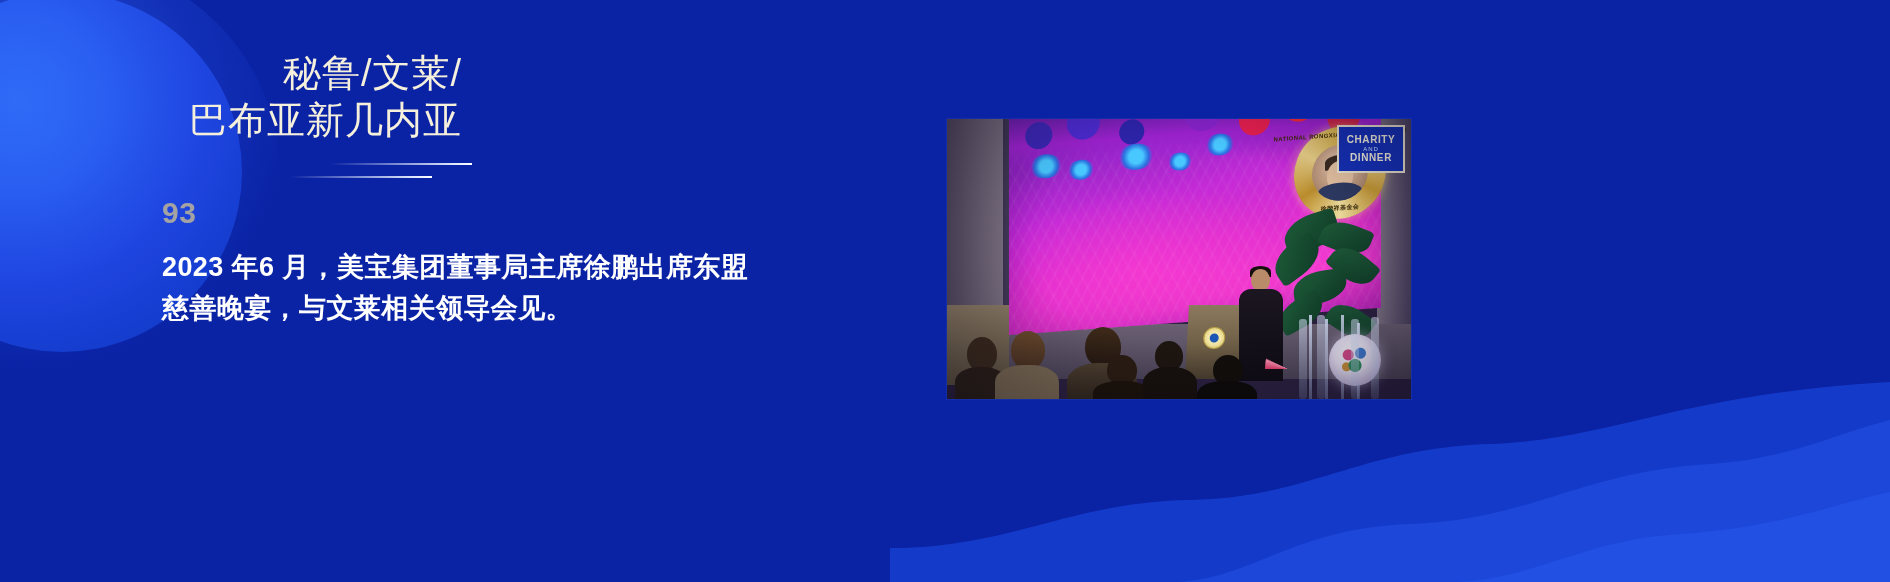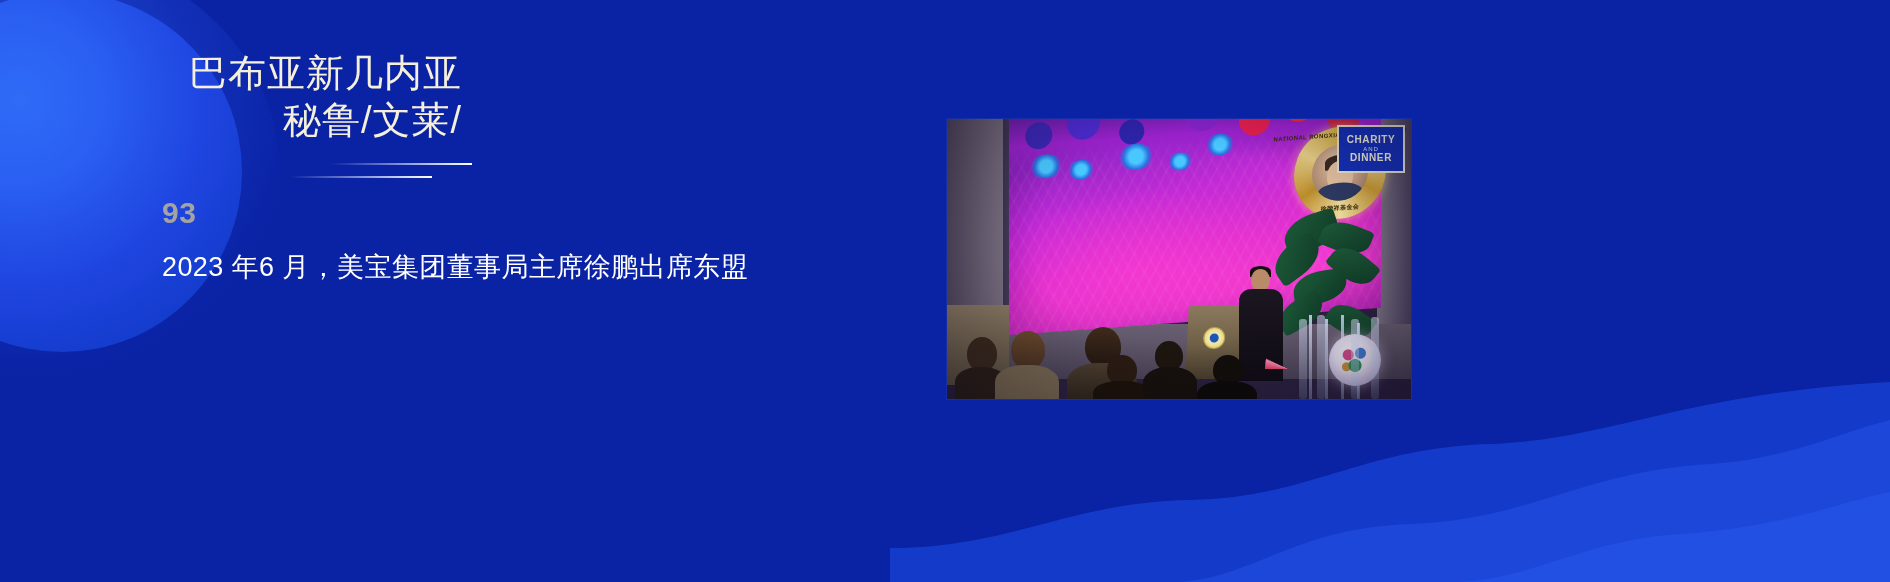--- a/index.html
+++ b/index.html
@@ -97,21 +97,21 @@
 
   #body-text {
     position:absolute;
     left:162px; top:247px;
     width:680px;
     font-size:27px;
     line-height:1.52;
     color:#ffffff;
     letter-spacing:0.4px;
   }
-  .body-line { white-space:nowrap; }
+  .body-line { white-space:nowrap;font-weight:bold; }
 
   
   #photo-frame {
     position:absolute;
     left:947px; top:119px;
     width:464px; height:280px;
     overflow:hidden;
     background:#2b2140;
     box-shadow:0 0 0 1px rgba(255,255,255,0.05);
   }
@@ -397,34 +397,35 @@
       <path d="M280,230 C360,230 400,176 520,172 C640,168 690,120 820,112
                C900,107 950,80 1000,68 L1000,230 Z" fill="#2352e6" opacity="0.55"></path>
       <path d="M560,230 C640,230 690,188 790,182 C890,176 950,150 1000,140
                L1000,230 Z" fill="#2a5cf0" opacity="0.45"></path>
     </svg>
   </div>
 
   <div id="left-col">
 
     <div id="headline-block">
+      <div class="headline-line">秘鲁/文莱/</div>
       <div class="headline-line">巴布亚新几内亚</div>
-      <div class="headline-line">秘鲁/文莱/</div>
     </div>
 
     <div id="rule-group">
       <div class="rule" id="rule-1"></div>
       <div class="rule" id="rule-2"></div>
     </div>
 
 
     <div id="index-number">93</div>
 
     <div id="body-text">
       <div class="body-line">2023 年6 月，美宝集团董事局主席徐鹏出席东盟</div>
+      <div class="body-line">慈善晚宴，与文莱相关领导会见。</div>
     </div>
   </div>
 
   <div id="photo-frame">
     <div id="photo">
 
       <div class="wall" id="wall-left"></div>
       <div class="wall" id="wall-pillar"></div>
       <div class="wall" id="wall-right"></div>
       <div class="wall" id="wall-bottom"></div>

